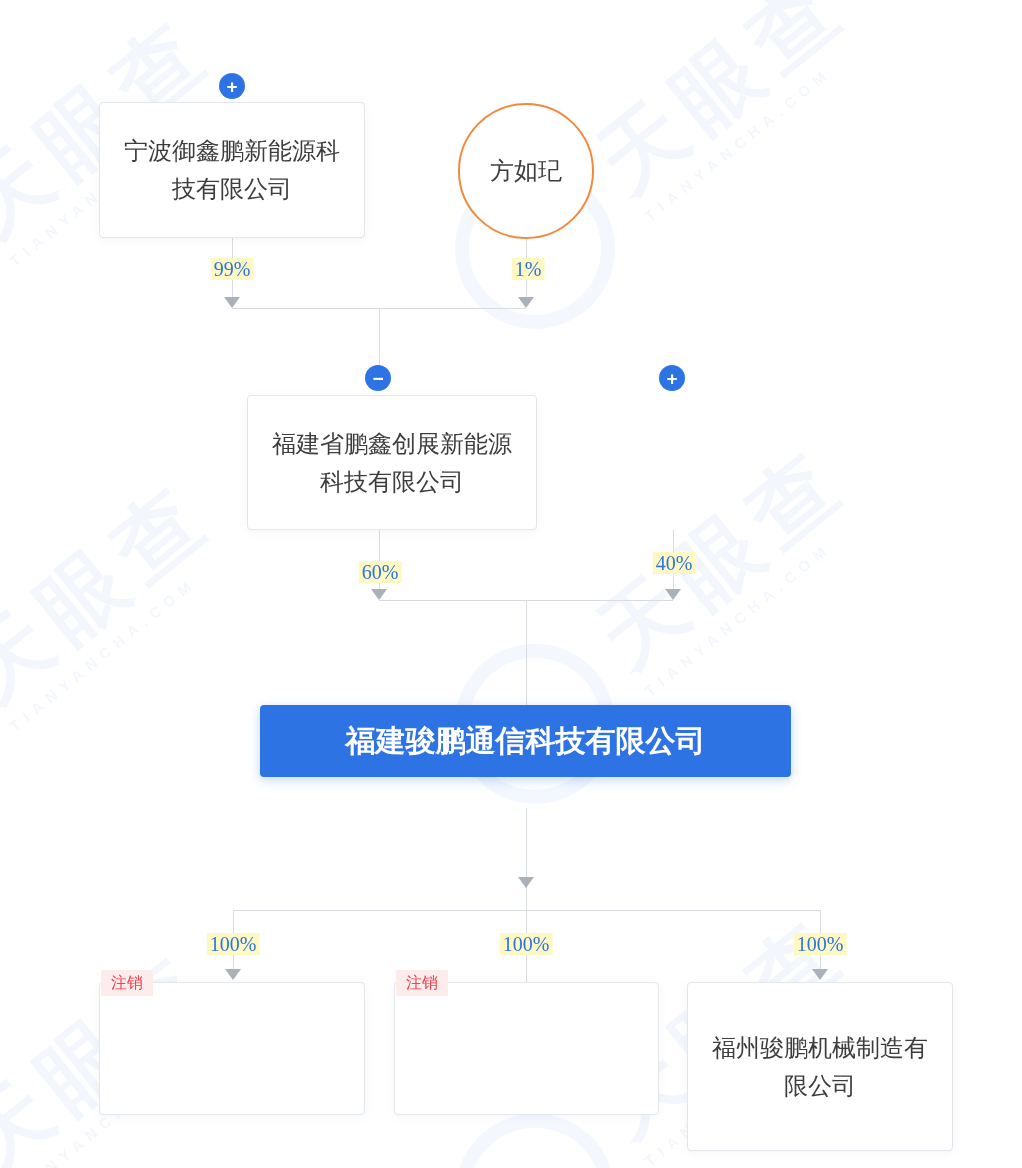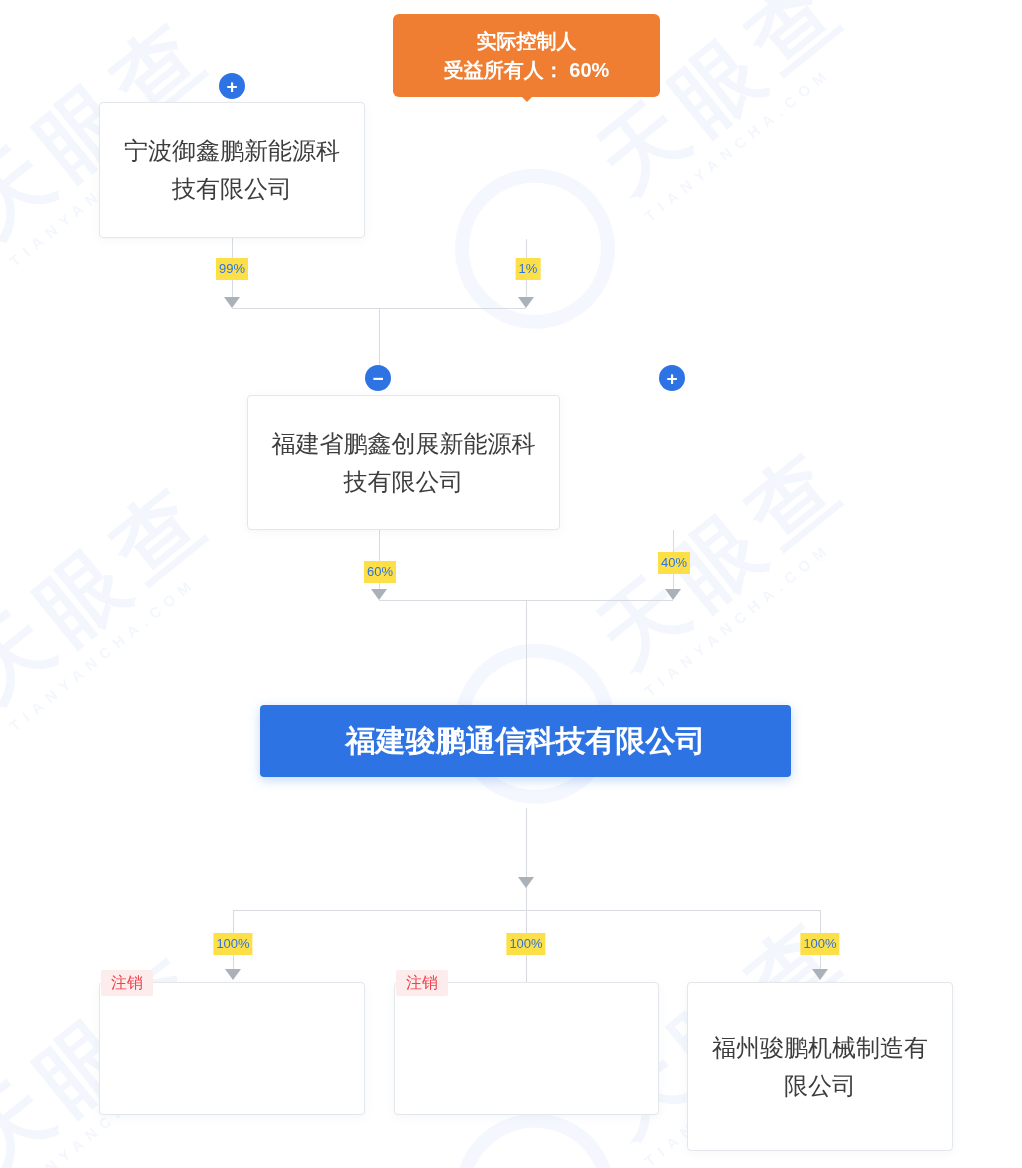--- a/index.html
+++ b/index.html
@@ -22,22 +22,22 @@
   .edge{position:absolute;background:var(--line-gray,#D8DCE1);z-index:1;}
   .edge.v{width:1px;}
   .edge.h{height:1px;}
   .arr{
     position:absolute;width:0;height:0;z-index:2;
     border-left:8px solid transparent;border-right:8px solid transparent;
     border-top:11px solid var(--arrow-gray,#AAB1B9);
   }
   .pct{
     position:absolute;transform:translateX(-50%);z-index:2;
-    color:var(--accent-blue,#2E73E4);font-size:13px;line-height:22px;
-    background:#fde047;padding:0 3px;
+    color:var(--accent-blue,#2E73E4);font-size:20px;line-height:22px;
+    background:#fef9c3;padding:0 3px;font-family:Liberation Serif, serif;
   }
   
   .node{
     position:absolute;box-sizing:border-box;z-index:2;
     background:#fff;border:1px solid #E3E6EB;border-radius:4px;
     display:flex;align-items:center;justify-content:center;text-align:center;
     font-size:24px;line-height:38px;padding:0 16px;
     box-shadow:0 2px 10px rgba(130,145,165,0.08);
     cursor:pointer;
   }
@@ -146,34 +146,33 @@
   <div class="arr" style="left:812px;top:969px"></div>
 
   <div class="pct" style="left:232px;top:258px">99%</div>
   <div class="pct" style="left:528px;top:258px">1%</div>
   <div class="pct" style="left:380px;top:561px">60%</div>
   <div class="pct" style="left:674px;top:552px">40%</div>
   <div class="pct" style="left:233px;top:933px">100%</div>
   <div class="pct" style="left:526px;top:933px">100%</div>
   <div class="pct" style="left:820px;top:933px">100%</div>
 
-  <div class="ctrl-tag">
-    <div>实际控制人</div>
-    <div>受益所有人： 60%</div>
+
+  <div class="circle-node" style="left:458px;top:103px">
+    <span>方如玘</span>
   </div>
-
 
   <div class="badge" style="left:219px;top:73px">+</div>
   <div class="badge" style="left:365px;top:365px">−</div>
   <div class="badge" style="left:659px;top:365px">+</div>
 
   <div class="node" style="left:99px;top:102px;width:266px;height:136px">
     <span>宁波御鑫鹏新能源科技有限公司</span>
   </div>
-  <div class="node" style="left:247px;top:395px;width:313px;height:135px">
+  <div class="node" style="left:247px;top:395px;width:290px;height:135px">
     <span>福建省鹏鑫创展新能源科技有限公司</span>
   </div>
 
   <div class="node main-node" style="left:260px;top:705px;width:531px;height:72px">
     <span>福建骏鹏通信科技有限公司</span>
   </div>
 
   <div class="node" style="left:99px;top:982px;width:266px;height:133px">
     <span class="status-tag">注销</span>
   </div>

